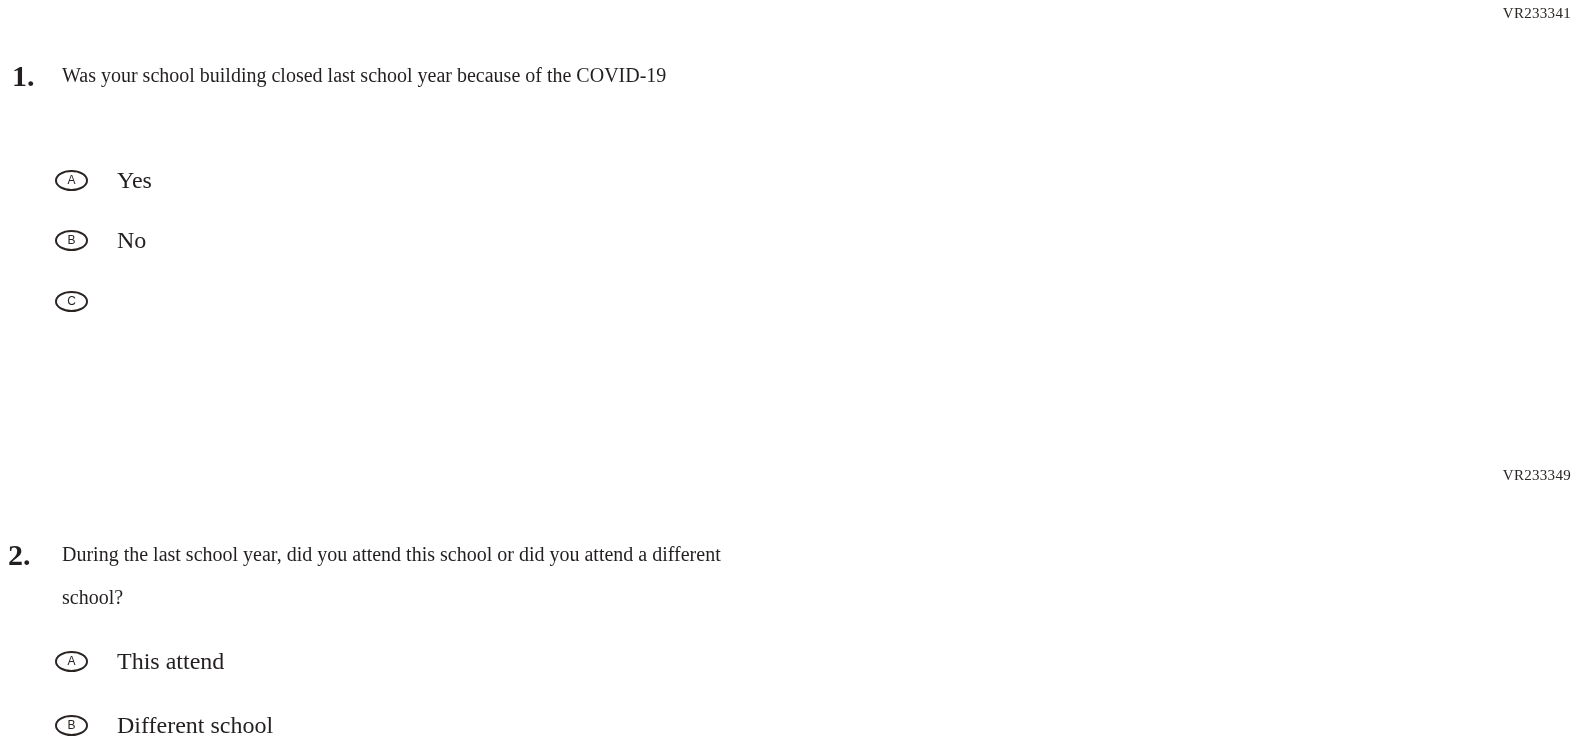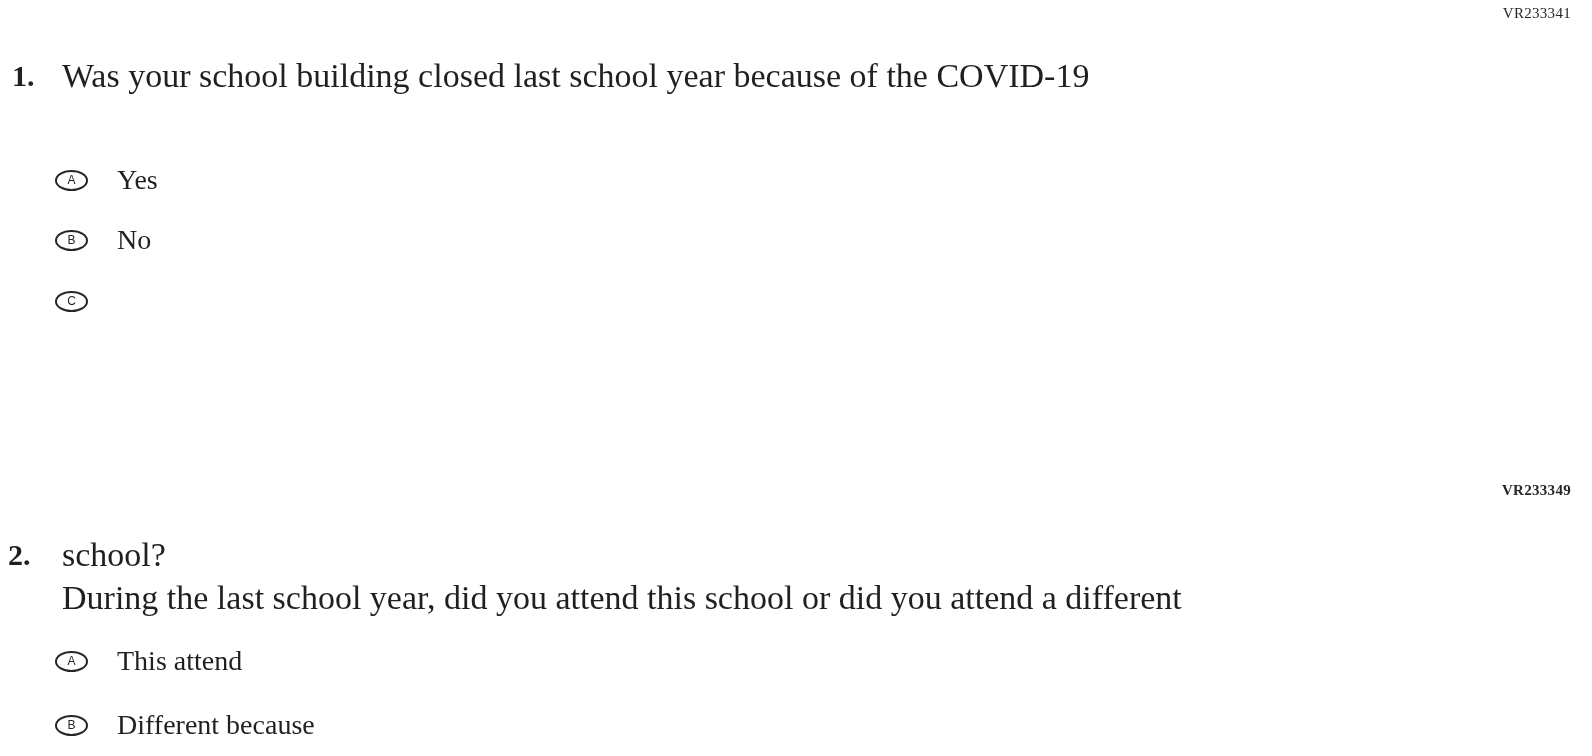--- a/index.html
+++ b/index.html
@@ -17,41 +17,41 @@
     overflow: hidden;
   }
   .item-code {
     position: absolute;
     right: 12px;
     font-size: 15px;
     letter-spacing: 0.3px;
     color: #2a2624;
   }
   .code-1 { top: 5px; }
-  .code-2 { top: 482px; font-weight: bold; }
+  .code-2 { top: 467px; }
 
   .question {
     position: absolute;
     display: flex;
     align-items: flex-start;
   }
   .question-1 { top: 54px; left: 12px; }
   .question-2 { top: 533px; left: 8px; }
 
   .qnum {
     font-weight: bold;
     font-size: 30px;
     line-height: 43px;
     flex: 0 0 auto;
   }
   .question-1 .qnum { width: 50px; }
   .question-2 .qnum { width: 54px; }
 
   .qtext {
-    font-size: 34px;
+    font-size: 20px;
     line-height: 43px;
     max-width: 1260px;
   }
 
   .option-row {
     position: absolute;
     left: 55px;
     height: 34px;
     display: flex;
     align-items: center;
@@ -76,21 +76,21 @@
     background: #ffffff;
   }
   .bubble span {
     font-family: "Liberation Sans", "DejaVu Sans", sans-serif;
     font-size: 12px;
     line-height: 12px;
     color: #2a2422;
   }
   .option-label {
     margin-left: 29px;
-    font-size: 28px;
+    font-size: 24px;
     line-height: 34px;
     white-space: nowrap;
   }
 </style>
 </head>
 <body>
 
 <div class="page">
 
   <div class="item-code code-1">VR233341</div>
@@ -120,32 +120,32 @@
     <div class="bubble">
       <span>C</span>
     </div>
   </div>
 
   <div class="item-code code-2">VR233349</div>
 
   <div class="question question-2">
     <div class="qnum">2.</div>
     <div class="qtext">
+      <div>During the last school year, did you attend this school or did you attend a different</div>
       <div>school?</div>
-      <div>During the last school year, did you attend this school or did you attend a different</div>
     </div>
   </div>
 
   <div class="option-row q2-opt-a">
     <div class="bubble">
       <span>A</span>
     </div>
     <div class="option-label">This attend</div>
   </div>
 
   <div class="option-row q2-opt-b">
     <div class="bubble">
       <span>B</span>
     </div>
-    <div class="option-label">Different because</div>
+    <div class="option-label">Different school</div>
   </div>
 
 </div>
 
 </body></html>

